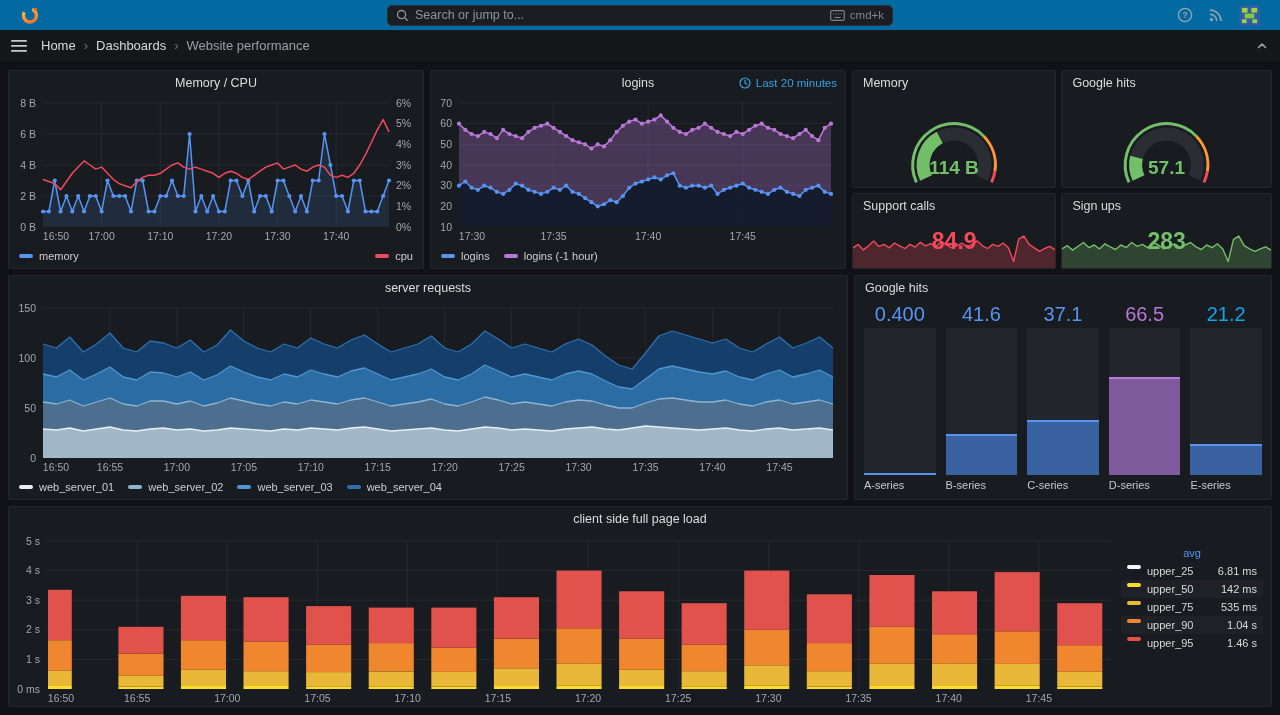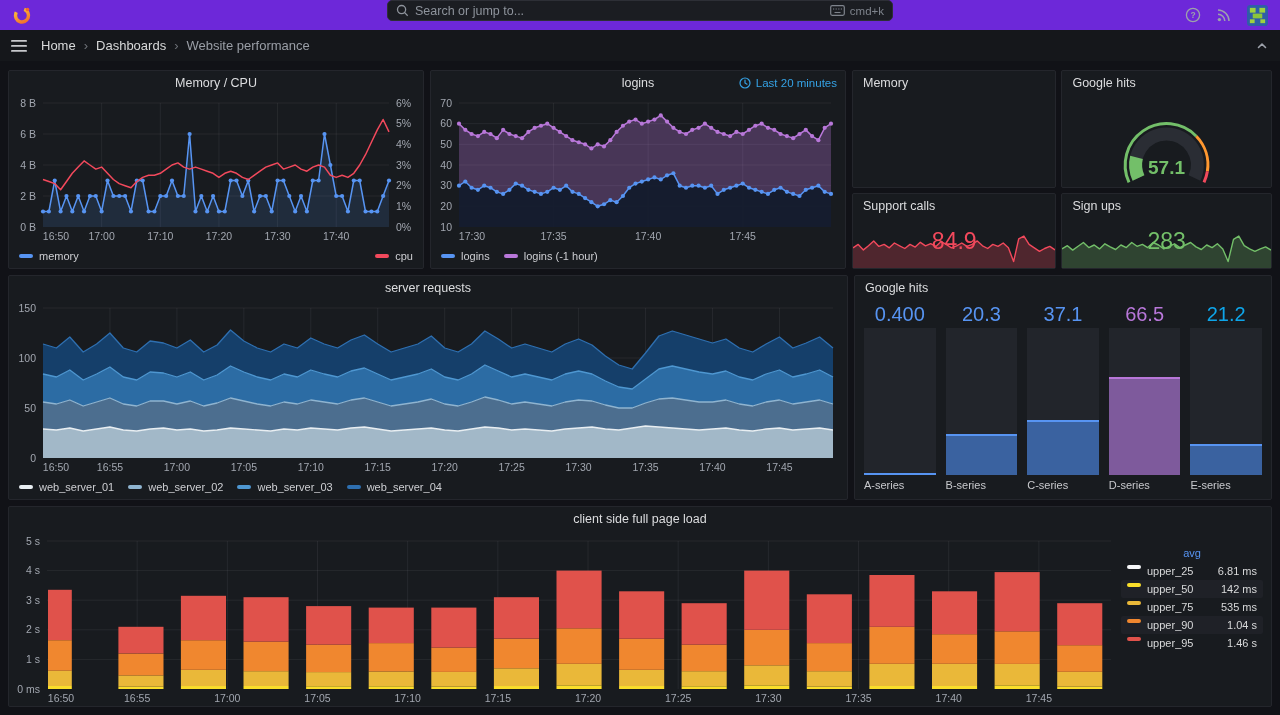--- a/index.html
+++ b/index.html
@@ -1,19 +1,19 @@
 <!DOCTYPE html>
 <html><head>
 <meta charset="utf-8">
 <style>
   html,body{margin:0;padding:0}
   body{width:1280px;height:715px;overflow:hidden;background:#111217;
        font-family:"Liberation Sans",sans-serif;color:#D8D9DA;-webkit-font-smoothing:antialiased}
   
-  .topbar{height:30px;background:#6d28d9;display:flex;padding:0 12px;position:relative;box-sizing:border-box}
+  .topbar{height:30px;background:#0369a1;display:flex;align-items:center;padding:0 20px;position:relative;box-sizing:border-box}
   .search{position:absolute;left:50%;transform:translateX(-50%);width:506px;height:21px;background:#1B1D22;
           border:1px solid #2D2F36;border-radius:5px;display:flex;align-items:center;gap:6px;
           padding:0 8px;box-sizing:border-box;color:#8E939C;font-size:12.5px;cursor:text}
   .search .ph{flex:1;white-space:nowrap}
   .kbd{display:flex;align-items:center;gap:5px;color:#7E838C;font-size:11.5px}
   .top-icons{margin-left:auto;display:flex;align-items:center;gap:15px}
   .icon-btn{display:flex;align-items:center;justify-content:center;cursor:pointer}
   
   .crumbbar{height:31px;background:#15171B;display:flex;align-items:center;padding:0 11px;font-size:13px;box-sizing:border-box}
   .burger{margin-right:14px;cursor:pointer;display:flex}
@@ -41,21 +41,21 @@
   .legend.split{justify-content:space-between}
   .lg-grp{display:flex;align-items:center;gap:16px}
   .lg-item{display:flex;align-items:center;gap:6px;cursor:pointer;white-space:nowrap}
   .swatch{width:14px;height:4px;border-radius:2px;flex:none}
   
   svg text.tick{fill:#A2A7B0;font-size:10.5px;font-family:"Liberation Sans",sans-serif}
   svg .grid{stroke:rgba(204,204,220,0.08);stroke-width:1}
   svg text.gauge-val{font-size:19px;font-weight:700;font-family:"Liberation Sans",sans-serif}
   
   .stat-num{position:absolute;left:0;right:0;top:46%;transform:translateY(-50%);
-            text-align:center;font-size:23px;font-weight:400;pointer-events:none}
+            text-align:center;font-size:23px;font-weight:700;pointer-events:none}
   .stat-spark{position:absolute;left:0;right:0;bottom:0;height:37px}
   
   .bg-grid{flex:1;display:grid;grid-template-columns:repeat(5,1fr);gap:10px;padding:2px 9px 4px;min-height:0}
   .bg-col{display:flex;flex-direction:column;min-height:0}
   .bg-val{height:26px;line-height:24px;text-align:center;font-size:20px;font-weight:500;flex:none}
   .bg-track{flex:1;background:#22252B;position:relative;min-height:0}
   .bg-fill{position:absolute;left:0;right:0;bottom:0;box-sizing:border-box}
   .bg-label{height:20px;line-height:20px;text-align:left;font-size:11px;color:#C8C9CD;flex:none}
   
   .r3 .chart{margin-right:150px}
@@ -419,20 +419,28 @@
           <div class="lg-item">
             <span class="swatch" style="background: rgb(184, 119, 217);"></span>
             <span>logins (-1 hour)</span>
           </div>
         </div>
     </section>
 
     <div class="r1-right">
       <section class="panel">
         <div class="ptitle left">Memory</div>
+        <div class="chart"><svg width="202" height="92">
+              <path d="M73.0,83.0 A30.9,30.9 0 1 1 129.0,83.0" stroke="#2A2D34" stroke-width="13" fill="none"></path>
+              <path d="M73.0,83.0 A30.9,30.9 0 0 1 86.7,42.5" stroke="#73BF69" stroke-width="13" fill="none"></path>
+              <path d="M63.5,87.4 A41.4,41.4 0 0 1 130.8,41.2" stroke="#73BF69" stroke-width="3" fill="none"></path>
+              <path d="M130.8,41.2 A41.4,41.4 0 0 1 141.9,76.3" stroke="#FF9830" stroke-width="3" fill="none"></path>
+              <path d="M141.9,76.3 A41.4,41.4 0 0 1 138.5,87.4" stroke="#F2495C" stroke-width="3" fill="none"></path>
+              <text x="101" y="78.92" text-anchor="middle" class="gauge-val" fill="#73BF69">114 B</text>
+            </svg></div>
       </section>
       <section class="panel">
         <div class="ptitle left">Google hits</div>
         <div class="chart"><svg width="209" height="92">
               <path d="M76.5,83.0 A30.9,30.9 0 1 1 132.5,83.0" stroke="#2A2D34" stroke-width="13" fill="none"></path>
               <path d="M76.5,83.0 A30.9,30.9 0 0 1 74.5,62.4" stroke="#73BF69" stroke-width="13" fill="none"></path>
               <path d="M67.0,87.4 A41.4,41.4 0 0 1 134.3,41.2" stroke="#73BF69" stroke-width="3" fill="none"></path>
               <path d="M134.3,41.2 A41.4,41.4 0 0 1 145.4,76.3" stroke="#FF9830" stroke-width="3" fill="none"></path>
               <path d="M145.4,76.3 A41.4,41.4 0 0 1 142.0,87.4" stroke="#F2495C" stroke-width="3" fill="none"></path>
               <text x="104.5" y="78.92" text-anchor="middle" class="gauge-val" fill="#73BF69">57.1</text>
@@ -528,21 +536,21 @@
       <div class="ptitle left">Google hits</div>
       <div class="bg-grid">
           <div class="bg-col">
             <div class="bg-val" style="color: rgb(87, 148, 242);">0.400</div>
             <div class="bg-track">
               <div class="bg-fill" style="height: calc(0.4%); background: rgb(58, 98, 160); border-top: 2px solid rgb(87, 148, 242);"></div>
             </div>
             <div class="bg-label">A-series</div>
           </div>
           <div class="bg-col">
-            <div class="bg-val" style="color: rgb(87, 148, 242);">20.3</div>
+            <div class="bg-val" style="color: rgb(87, 148, 242);">41.6</div>
             <div class="bg-track">
               <div class="bg-fill" style="height: calc(27.7%); background: rgb(58, 98, 160); border-top: 2px solid rgb(87, 148, 242);"></div>
             </div>
             <div class="bg-label">B-series</div>
           </div>
           <div class="bg-col">
             <div class="bg-val" style="color: rgb(87, 148, 242);">37.1</div>
             <div class="bg-track">
               <div class="bg-fill" style="height: calc(37.1%); background: rgb(58, 98, 160); border-top: 2px solid rgb(87, 148, 242);"></div>
             </div>

